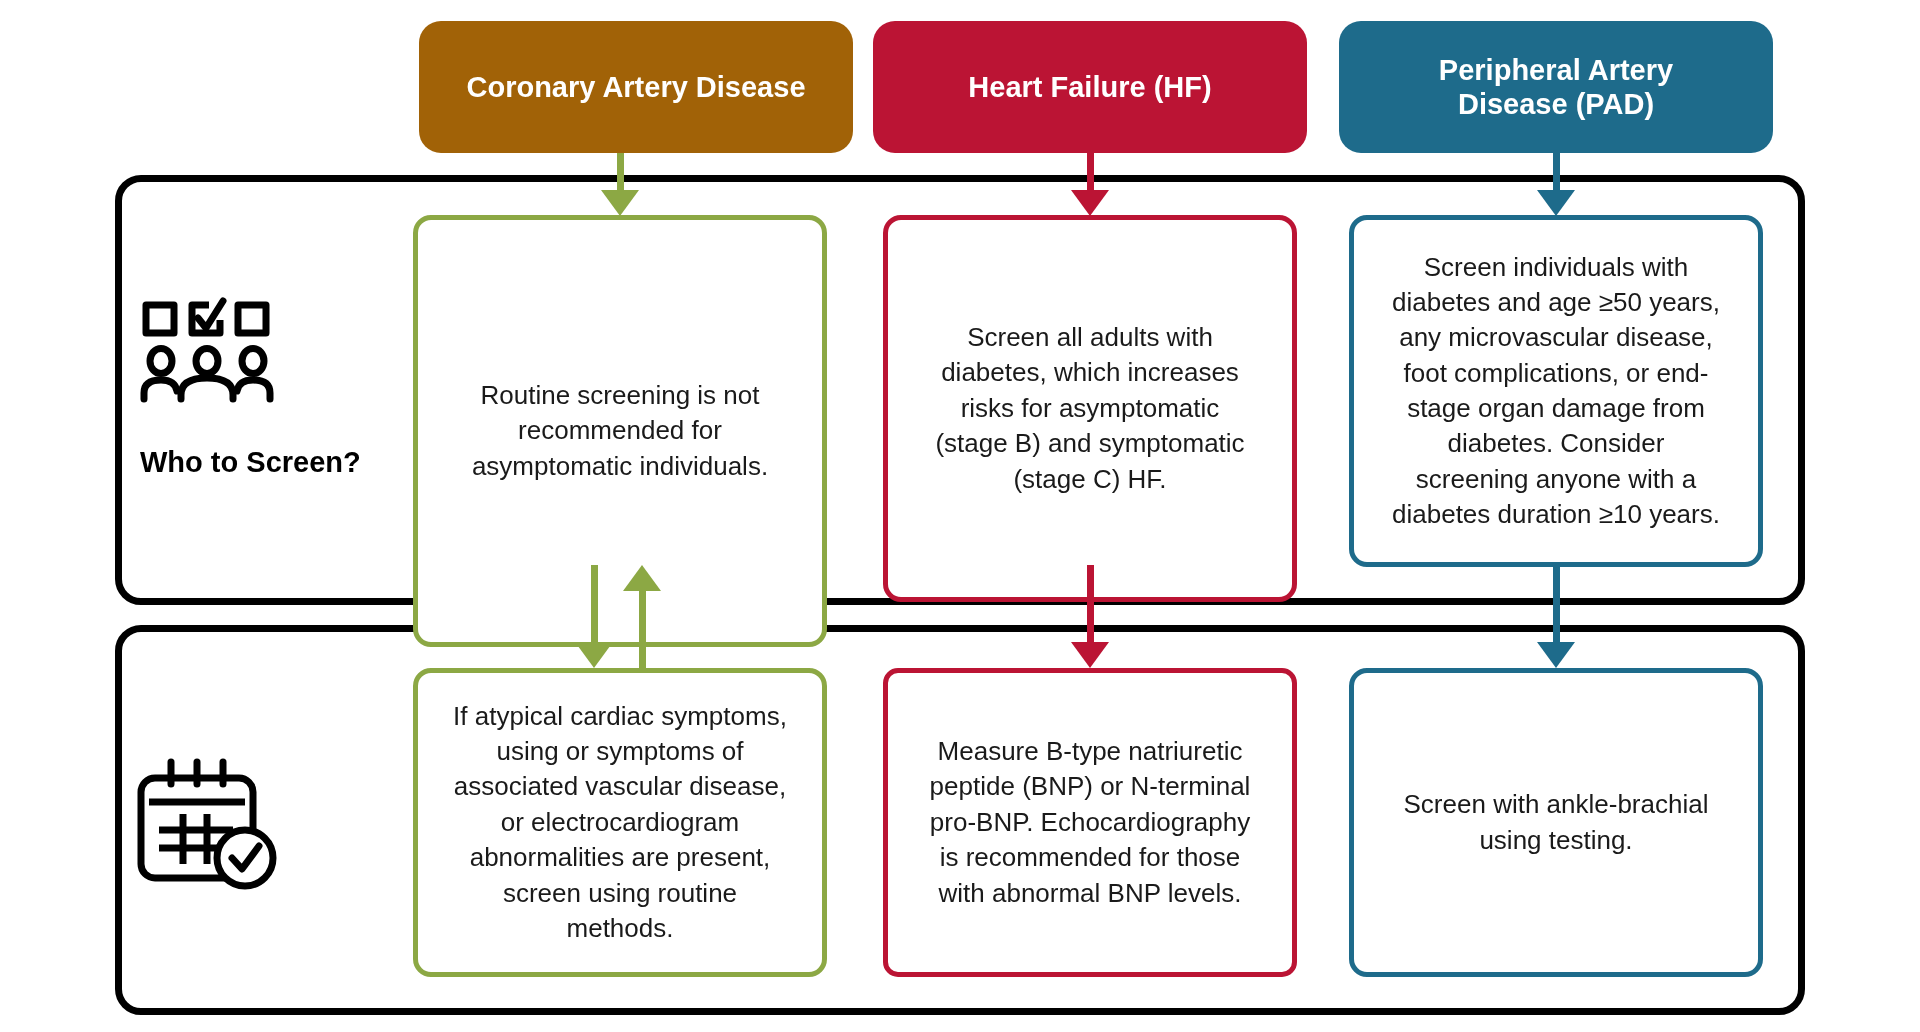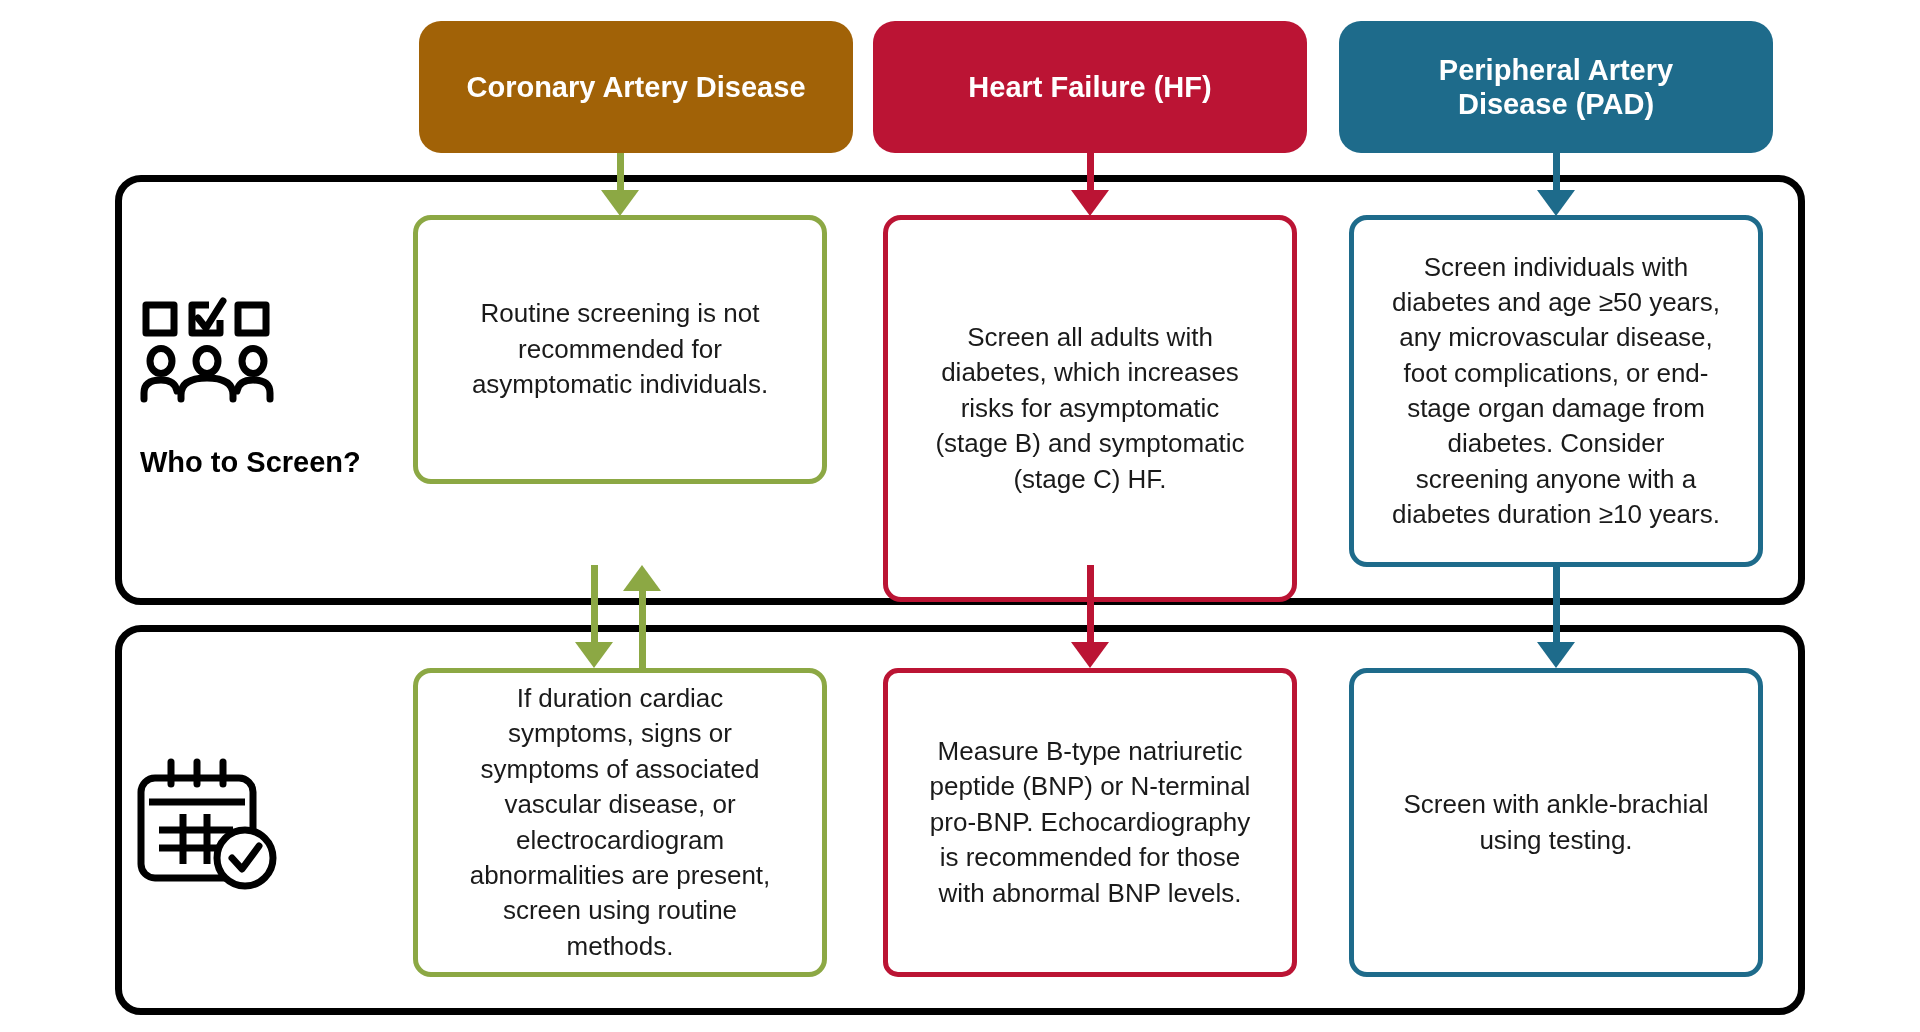--- a/index.html
+++ b/index.html
@@ -121,21 +121,21 @@
     <rect x="98" y="10" width="28" height="28"></rect>
     <ellipse cx="21" cy="66" rx="11" ry="12.5"></ellipse>
     <ellipse cx="67" cy="66" rx="11" ry="12.5"></ellipse>
     <ellipse cx="113" cy="66" rx="11" ry="12.5"></ellipse>
     <path d="M 4 104 L 4 98 Q 4 85 21 85 Q 35 85 37 96" stroke-linecap="round"></path>
     <path d="M 41 104 L 41 100 Q 41 83 67 83 Q 93 83 93 100 L 93 104" stroke-linecap="round"></path>
     <path d="M 97 96 Q 99 85 113 85 Q 130 85 130 98 L 130 104" stroke-linecap="round"></path>
   </svg>
   <div class="abs row-label" style="left:140px;top:446px;text-align:center;">Who to Screen?</div>
 
-  <div class="abs cell" style="left: 413px; top: 215px; height: 269px; border-color: rgb(140, 168, 68); align-items: center;">
+  <div class="abs cell" style="left: 413px; top: 215px; height: 432px; border-color: rgb(140, 168, 68); align-items: center;">
     <p>Routine screening is not recommended for asymptomatic individuals.</p>
   </div>
   <div class="abs cell" style="left: 883px; top: 215px; height: 387px; border-color: rgb(187, 20, 52);">
     <p>Screen all adults with diabetes, which increases risks for asymptomatic (stage B) and symptomatic (stage C) HF.</p>
   </div>
   <div class="abs cell" style="left: 1349px; top: 215px; height: 352px; border-color: rgb(30, 107, 139);">
     <p>Screen individuals with diabetes and age ≥50 years, any microvascular disease, foot complications, or end-stage organ damage from diabetes. Consider screening anyone with a diabetes duration ≥10 years.</p>
   </div>
 
   <div class="abs aline" style="left: 590.5px; top: 565px; height: 78px; background-color: rgb(140, 168, 68);"></div>
@@ -157,21 +157,21 @@
     <path d="M 16 50 L 112 50"></path>
     <path d="M 50 62 L 50 112"></path>
     <path d="M 74 62 L 74 112"></path>
     <path d="M 26 78 L 100 78"></path>
     <path d="M 26 96 L 100 96"></path>
     <circle cx="112" cy="106" r="28" fill="#ffffff"></circle>
     <path d="M 99 106 L 109 117 L 126 94" stroke-linecap="round"></path>
   </svg>
 
   <div class="abs cell" style="left: 413px; top: 668px; height: 309px; border-color: rgb(140, 168, 68);">
-    <p>If duration cardiac symptoms, signs or symptoms of associated vascular disease, or electrocardiogram abnormalities are present, screen using routine methods.</p>
+    <p>If atypical cardiac symptoms, using or symptoms of associated vascular disease, or electrocardiogram abnormalities are present, screen using routine methods.</p>
   </div>
   <div class="abs cell" style="left: 883px; top: 668px; height: 309px; border-color: rgb(187, 20, 52); border-radius: 15px;">
     <p>Measure B-type natriuretic peptide (BNP) or N-terminal pro-BNP. Echocardiography is recommended for those with abnormal BNP levels.</p>
   </div>
   <div class="abs cell" style="left: 1349px; top: 668px; height: 309px; border-color: rgb(30, 107, 139);">
     <p>Screen with ankle-brachial using testing.</p>
   </div>
 
 </div>
 

